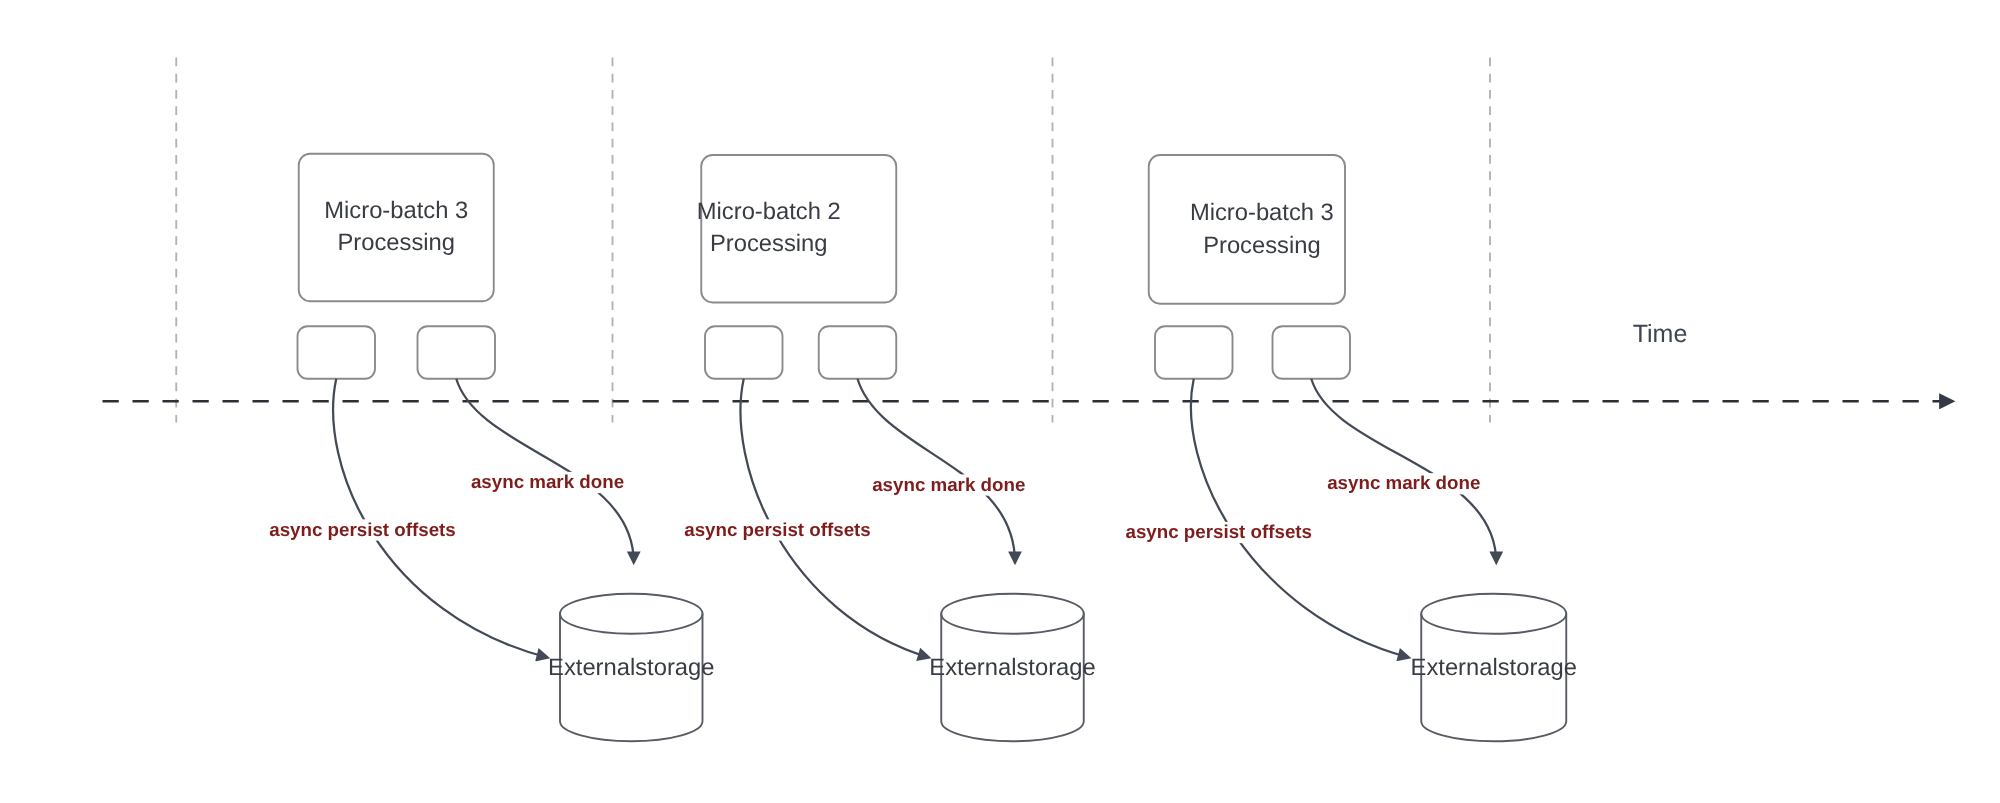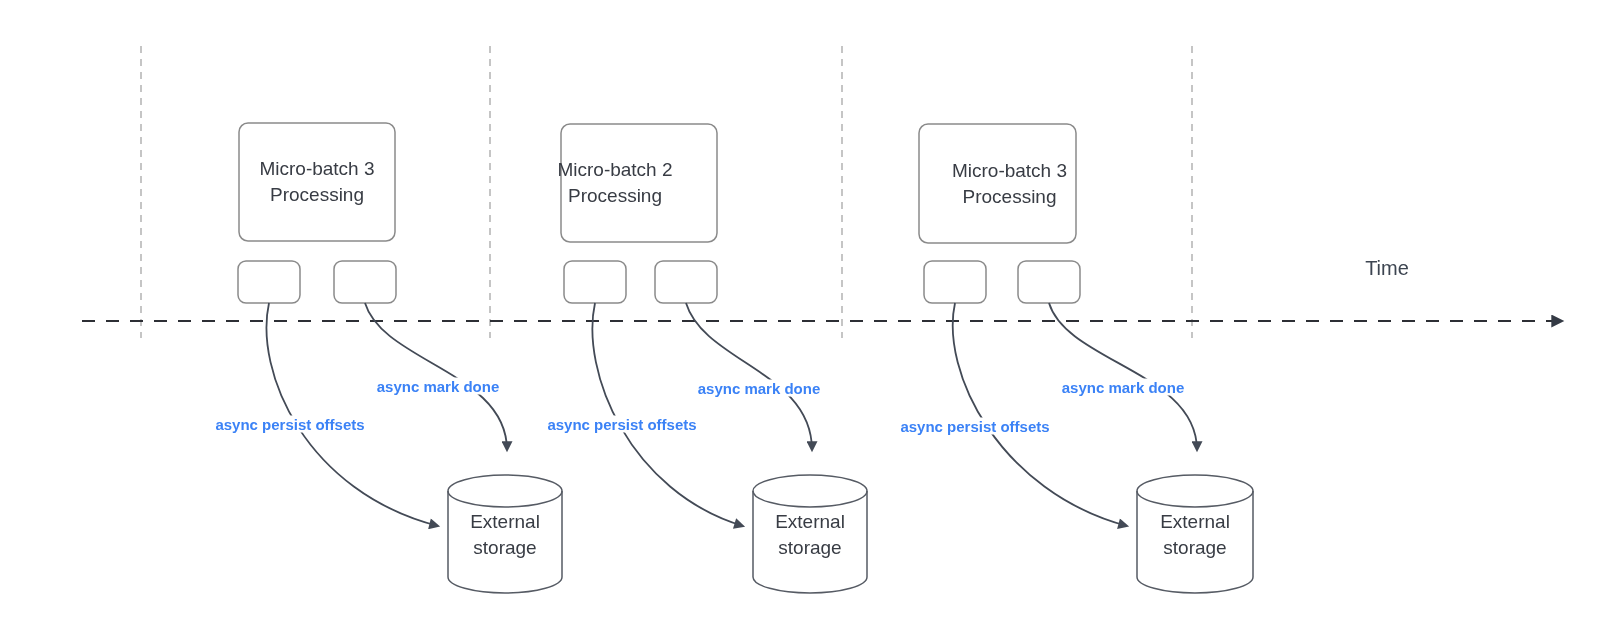--- a/index.html
+++ b/index.html
@@ -29,34 +29,34 @@
     flex-direction: column;
     align-items: center;
     justify-content: center;
     text-align: center;
     font-size: 19px;
     line-height: 26px;
     color: #383c44;
   }
   .storage-label {
     display: flex;
-    flex-direction: column;
+    flex-direction: row;
     align-items: center;
     justify-content: center;
     text-align: center;
     font-size: 19px;
     line-height: 26px;
     color: #383c44;
     transform: translate(-50%, -50%);
   }
   .async-label {
     transform: translate(-50%, -50%);
     font-size: 15px;
     font-weight: bold;
-    color: #3b82f6;
+    color: #7f1d1d;
     background: #ffffff;
     padding: 0 3px;
     white-space: nowrap;
   }
   .time-label {
     transform: translate(-50%, -50%);
     font-size: 20px;
     color: #3d4551;
     white-space: nowrap;
   }
@@ -142,15 +142,15 @@
   </div>
   <div class="txt storage-label" style="left:810px; top:535px;">
     <span>External</span>
     <span>storage</span>
   </div>
   <div class="txt storage-label" style="left:1195px; top:535px;">
     <span>External</span>
     <span>storage</span>
   </div>
 
-  <div class="txt time-label" style="left:1387px; top:268px;">Time</div>
+  <div class="txt time-label" style="left:1328px; top:268px;">Time</div>
 
 </div>
 
 </body></html>

